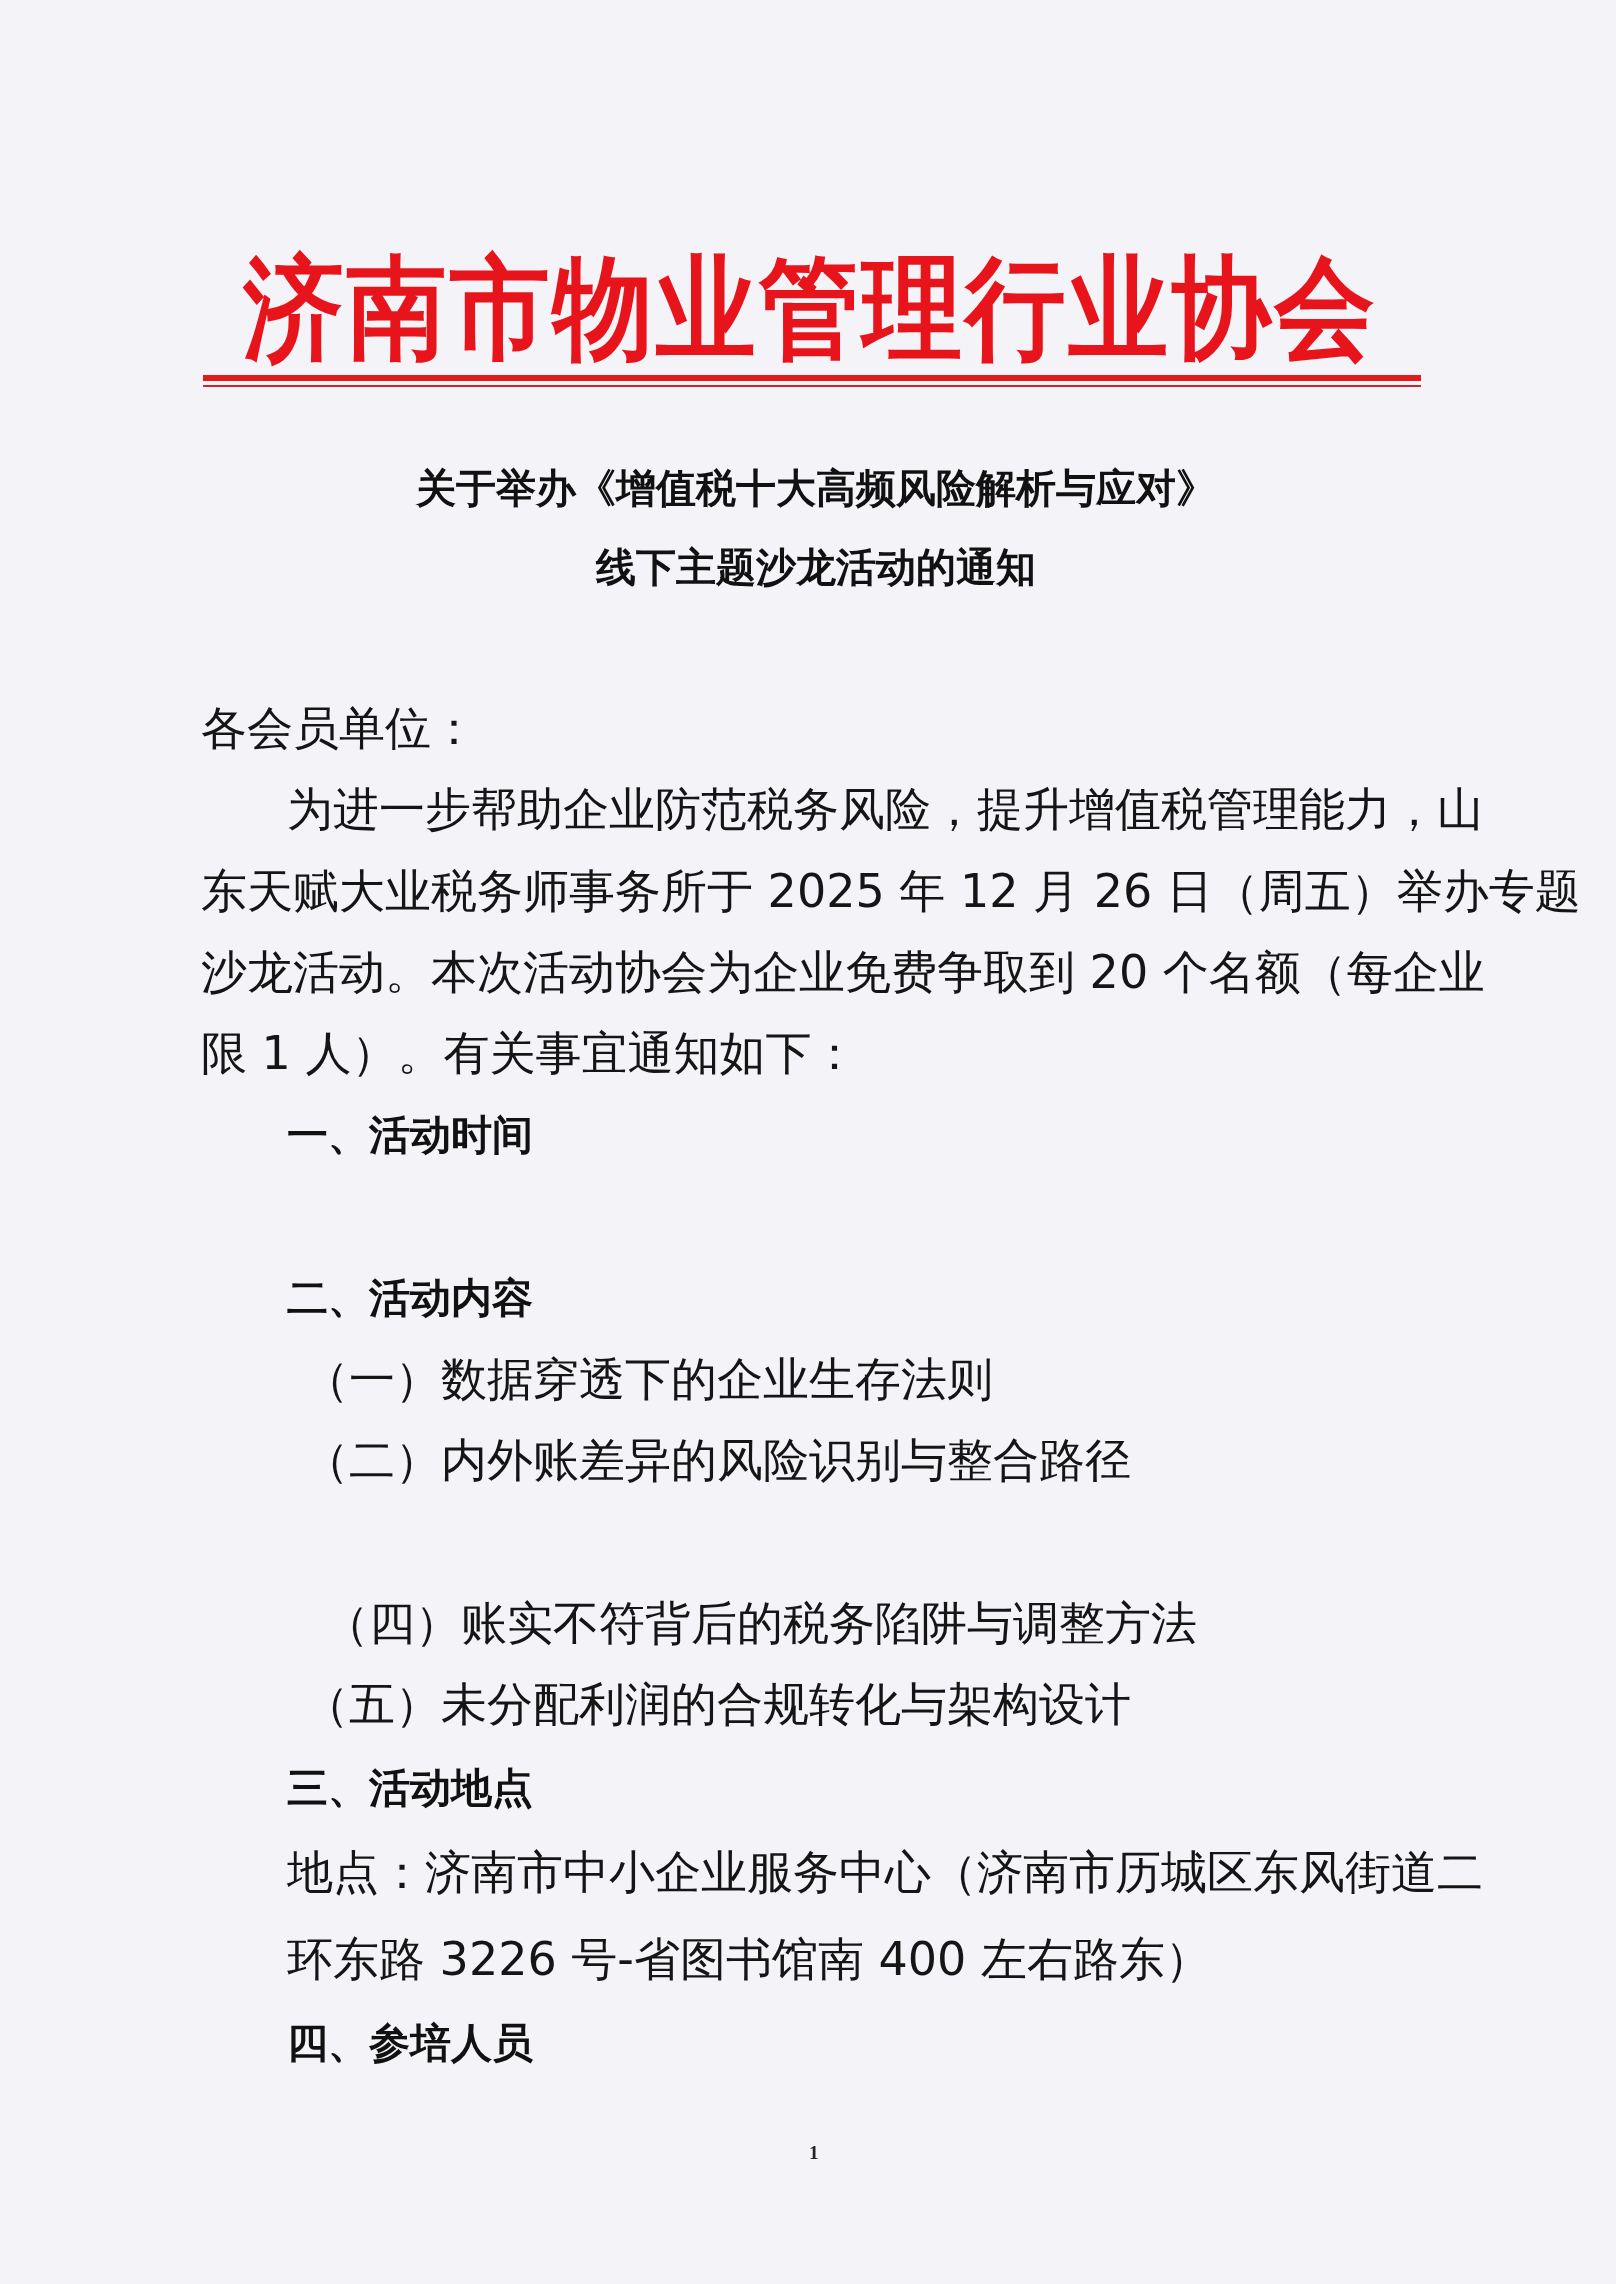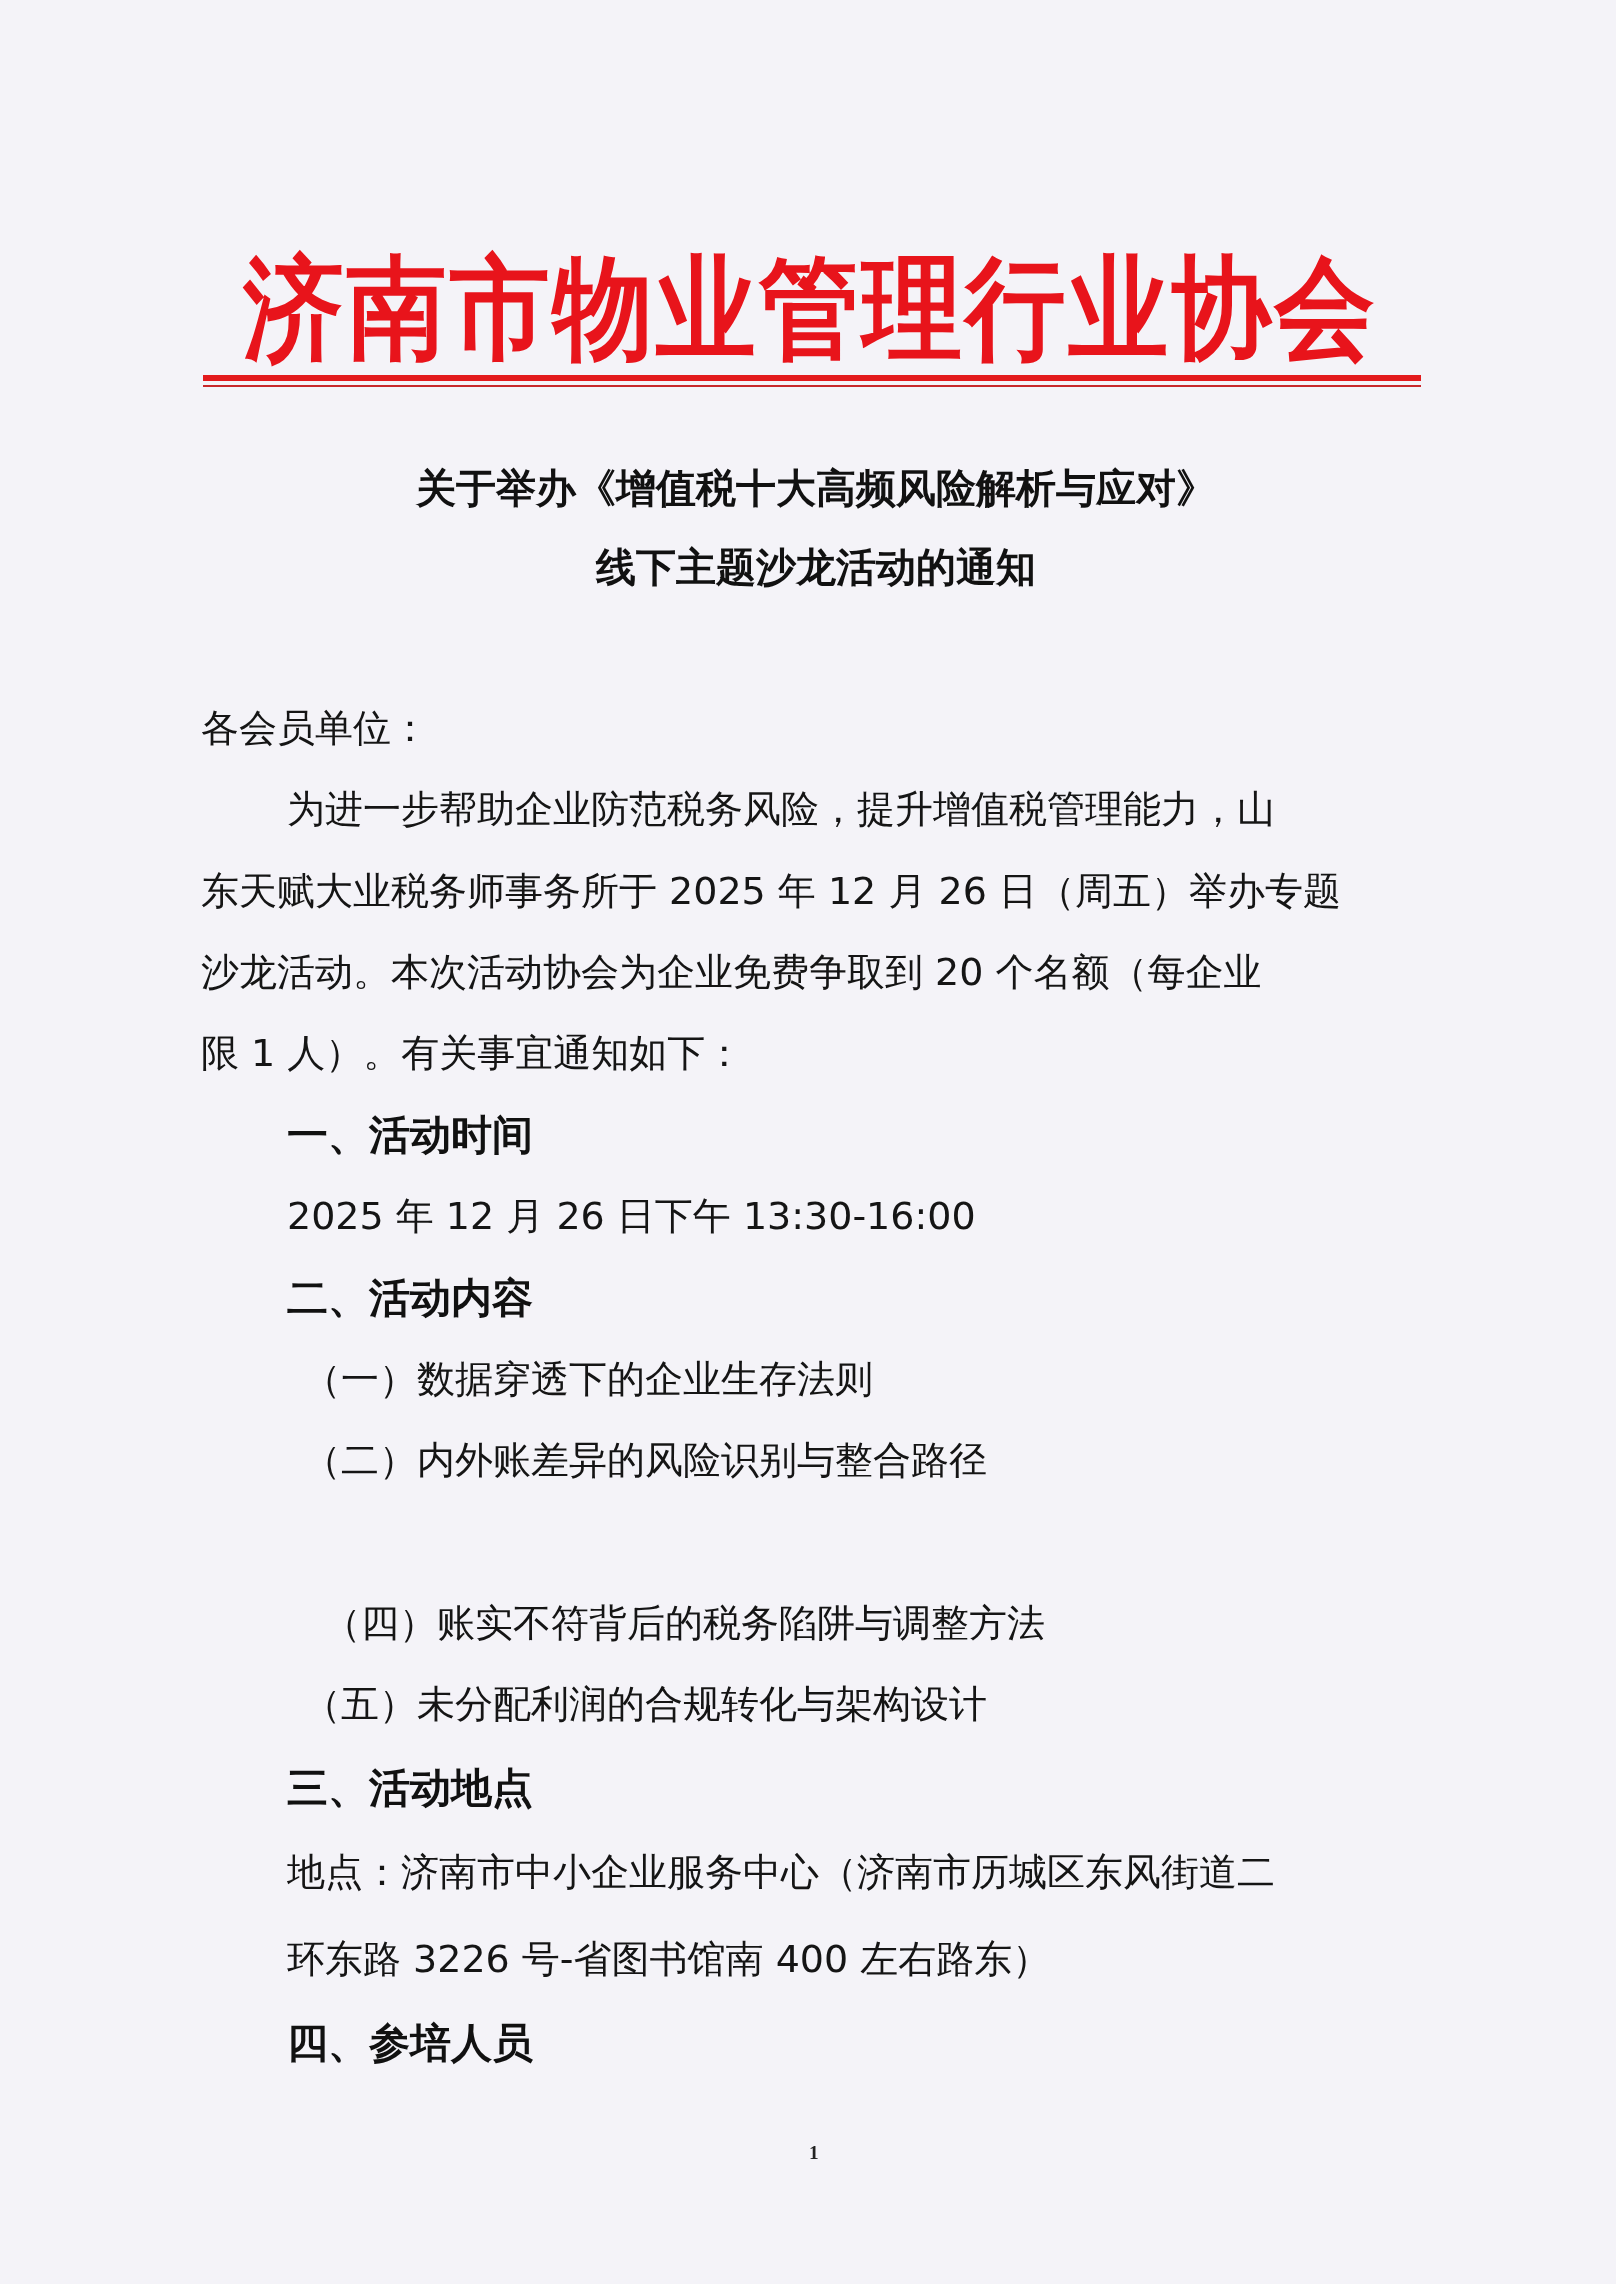--- a/index.html
+++ b/index.html
@@ -61,21 +61,21 @@
     font-weight: bold;
     font-size: 40px;
     line-height: 79px;
     color: #111;
   }
   .doc-title .line {
     display: block;
   }
   .body-text {
     position: absolute;
-    font-size: 38px;
+    font-size: 46px;
     line-height: 42px;
     white-space: nowrap;
     color: #151515;
   }
   .heading {
     position: absolute;
     font-size: 41px;
     line-height: 42px;
     font-weight: bold;
     white-space: nowrap;
@@ -106,21 +106,20 @@
   </div>
 
   <div class="body-text" style="left:201px; top:707px;">各会员单位：</div>
 
   <div class="body-text" style="left:287px; top:788px;">为进一步帮助企业防范税务风险，提升增值税管理能力，山</div>
   <div class="body-text" style="left:201px; top:870px;">东天赋大业税务师事务所于 2025 年 12 月 26 日（周五）举办专题</div>
   <div class="body-text" style="left:201px; top:951px;">沙龙活动。本次活动协会为企业免费争取到 20 个名额（每企业</div>
   <div class="body-text" style="left:201px; top:1032px;">限 1 人）。有关事宜通知如下：</div>
 
   <div class="heading" style="left:287px; top:1114px;">一、活动时间</div>
-  <div class="body-text" style="left:287px; top:1195px;">2025 年 12 月 26 日下午 13:30-16:00</div>
 
   <div class="heading" style="left:287px; top:1277px;">二、活动内容</div>
   <div class="body-text" style="left:303px; top:1358px;">（一）数据穿透下的企业生存法则</div>
   <div class="body-text" style="left:303px; top:1439px;">（二）内外账差异的风险识别与整合路径</div>
   <div class="body-text" style="left:303px; top:1602px;margin-left:20px;">（四）账实不符背后的税务陷阱与调整方法</div>
   <div class="body-text" style="left:303px; top:1683px;">（五）未分配利润的合规转化与架构设计</div>
 
   <div class="heading" style="left:287px; top:1767px;">三、活动地点</div>
   <div class="body-text" style="left:287px; top:1851px;">地点：济南市中小企业服务中心（济南市历城区东风街道二</div>
   <div class="body-text" style="left:287px; top:1938px;">环东路 3226 号-省图书馆南 400 左右路东）</div>

